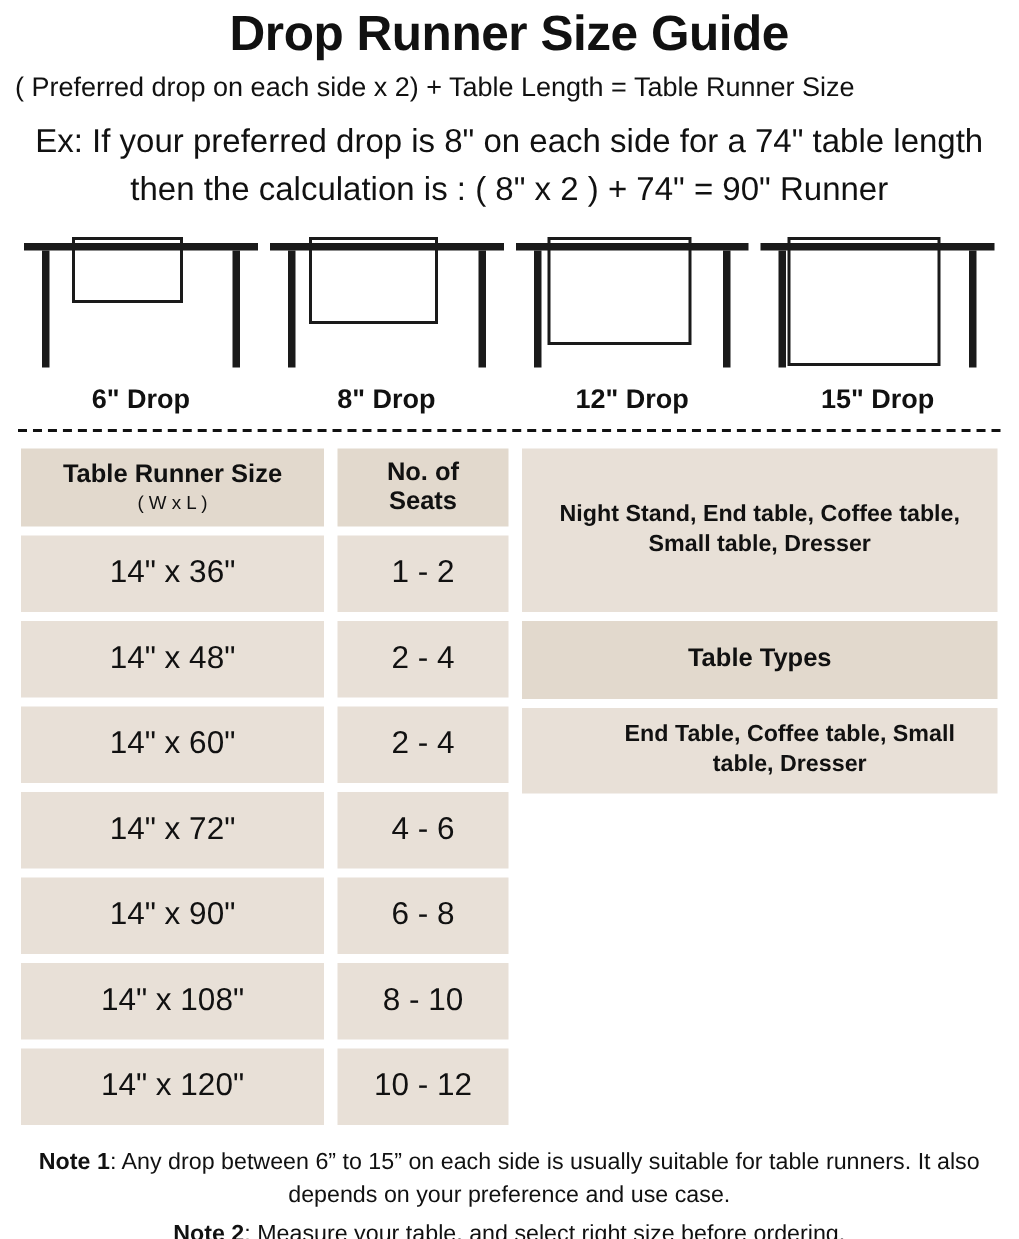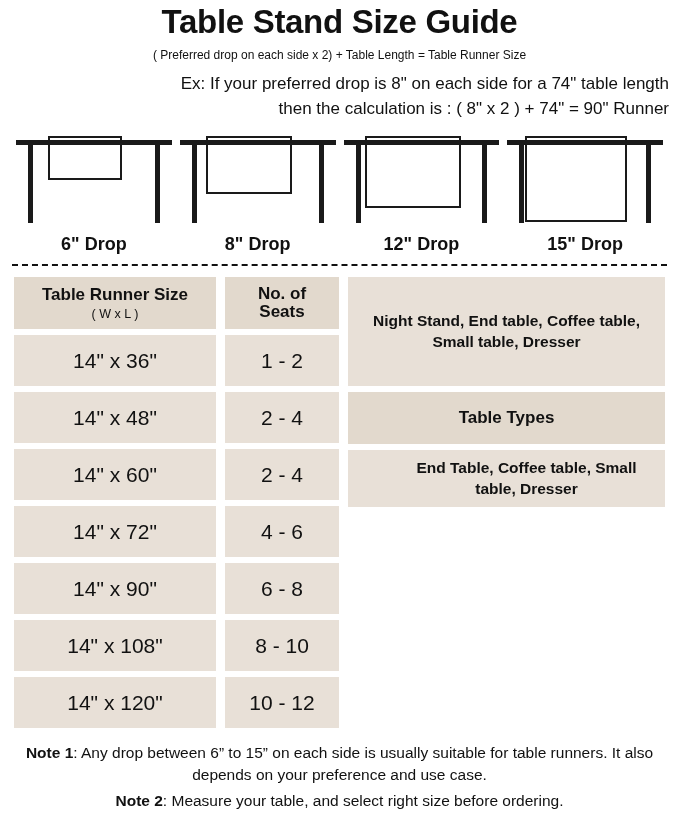--- a/index.html
+++ b/index.html
@@ -21,28 +21,28 @@
   
   .title {
     text-align: center;
     font-size: 33px;
     font-weight: bold;
     letter-spacing: -0.3px;
     margin-top: 4px;
     line-height: 1.12;
   }
   .formula {
-    text-align: center;
-    font-size: 12px;
+    text-align: left;
+    font-size: 18px;
     margin-top: 7px;
     line-height: 1.22;
   }
   .example {
-    text-align: right;
-    font-size: 17px;
+    text-align: center;
+    font-size: 22px;
     margin-top: 9px;
     line-height: 1.38;
   }
 
   
   .diagram-row {
     display: flex;
     margin-top: 10px;
     height: 102px;
     align-items: flex-end;
@@ -148,21 +148,21 @@
     text-align: center;
   }
   .notes p { margin-top: 4px; }
   .notes b { font-weight: bold; }
 </style>
 </head>
 <body>
 
 <div class="page">
 
-  <div class="title">Table Stand Size Guide</div>
+  <div class="title">Drop Runner Size Guide</div>
   <div class="formula">( Preferred drop on each side x 2) + Table Length = Table Runner Size</div>
   <div class="example">Ex: If your preferred drop is 8" on each side for a 74" table length</div>
   <div class="example" style="margin-top:2px;">then the calculation is : ( 8" x 2 ) + 74" = 90" Runner</div>
 
   <div class="diagram-row">
     <div class="diagram">
       <div class="runner" style="left:36px; width:74px; height:44px;"></div>
       <div class="tabletop"></div>
       <div class="leg l"></div>
       <div class="leg r"></div>

